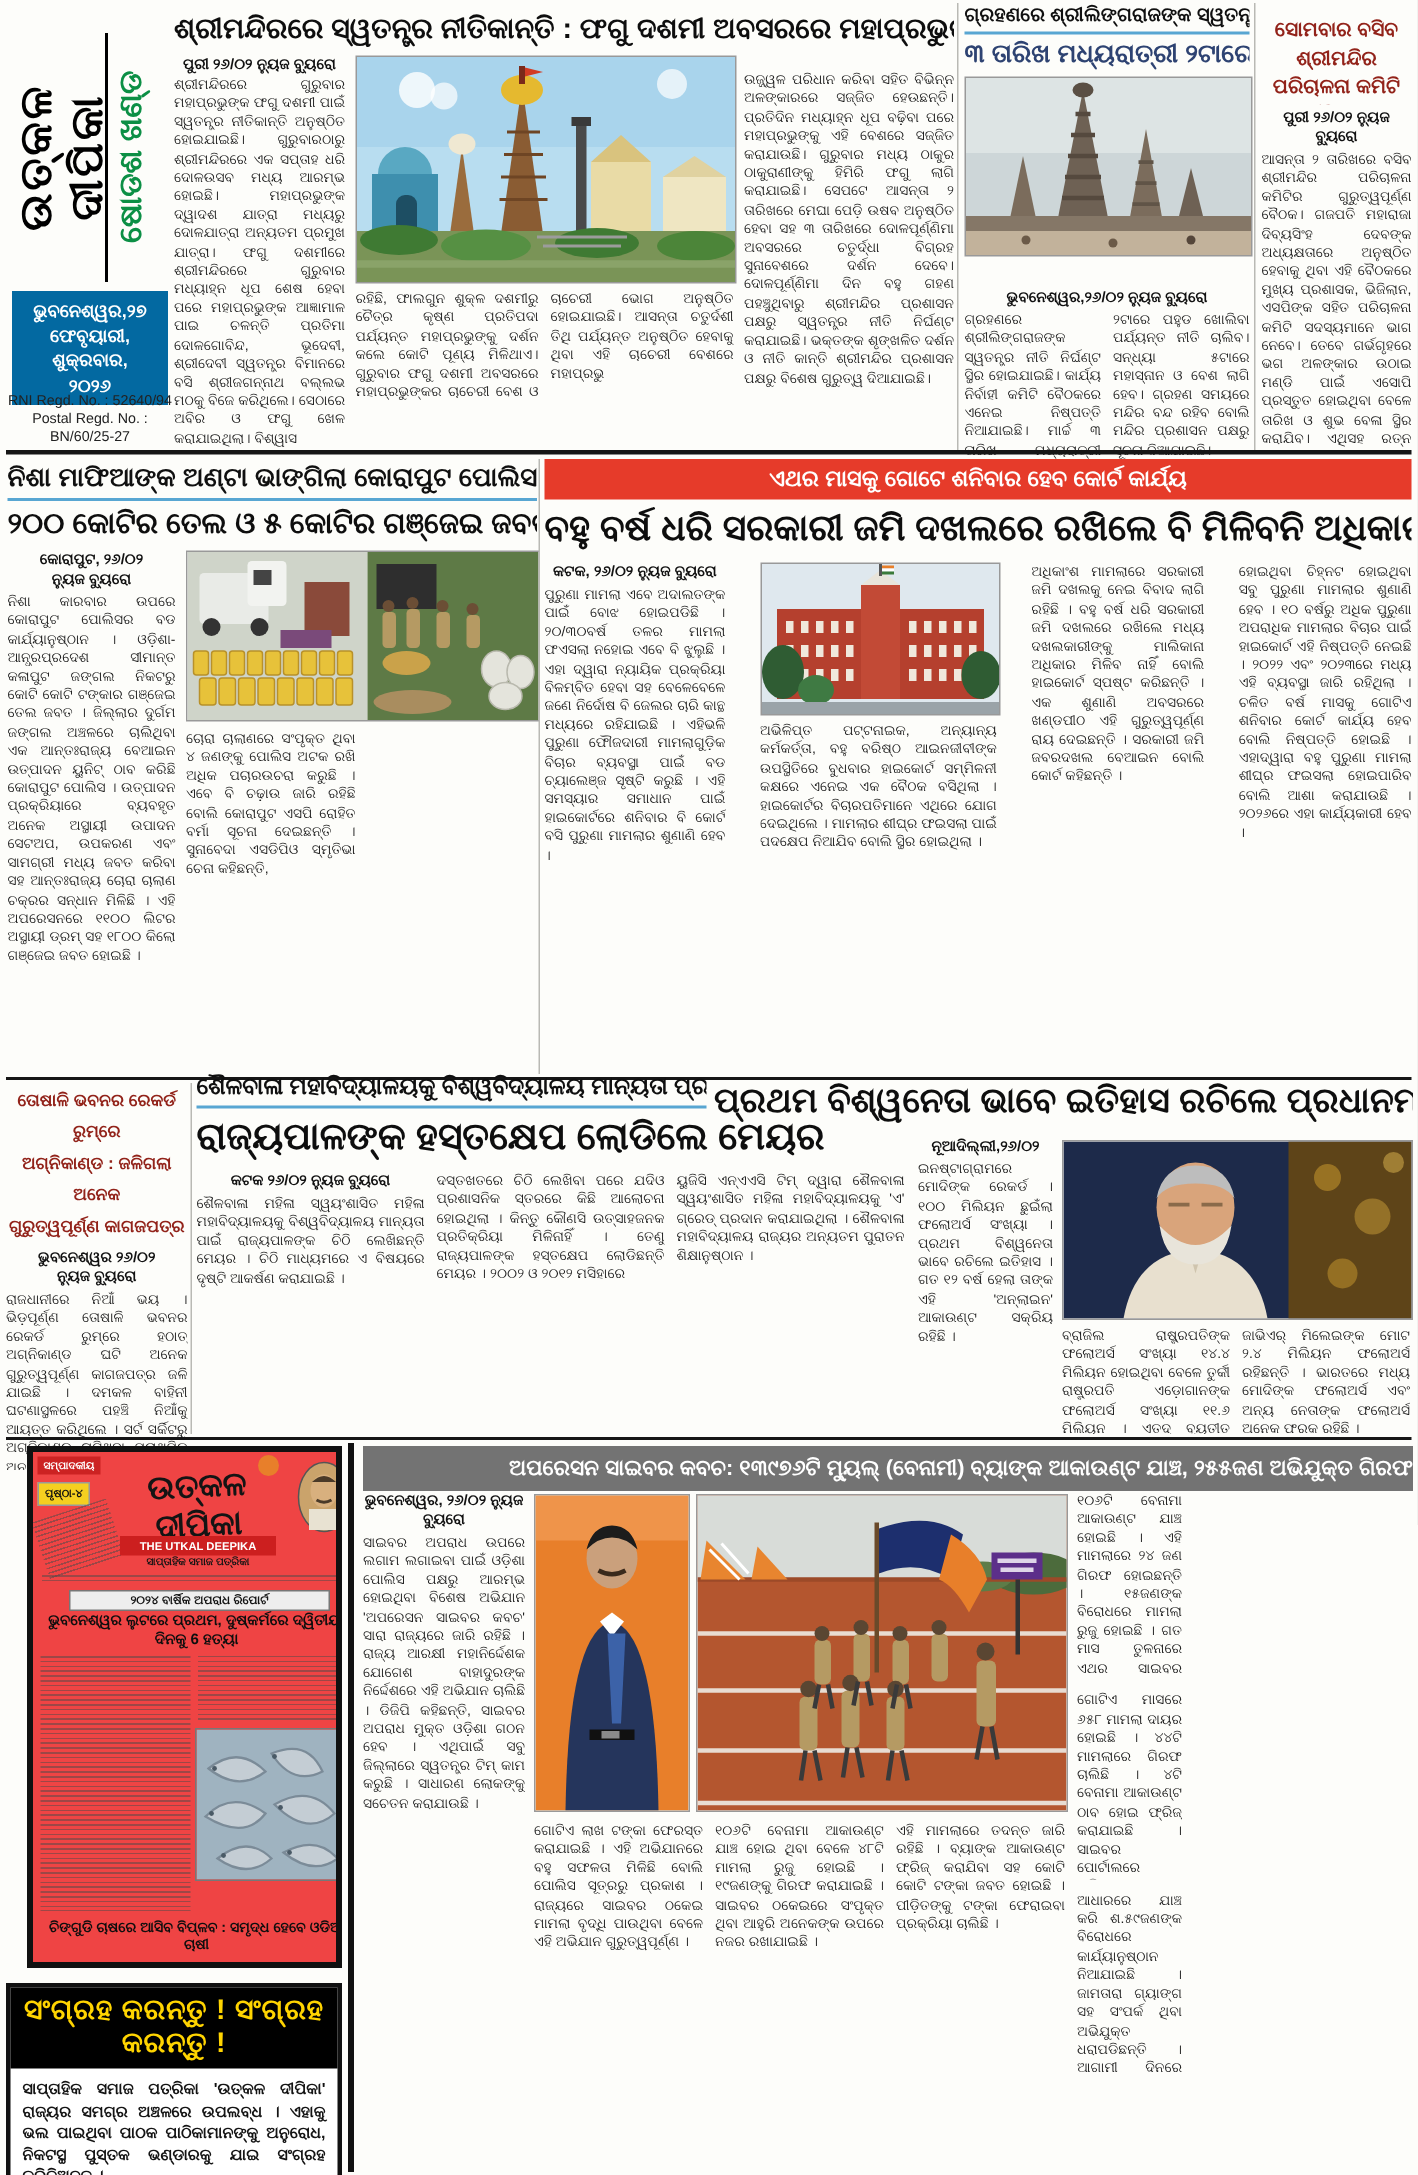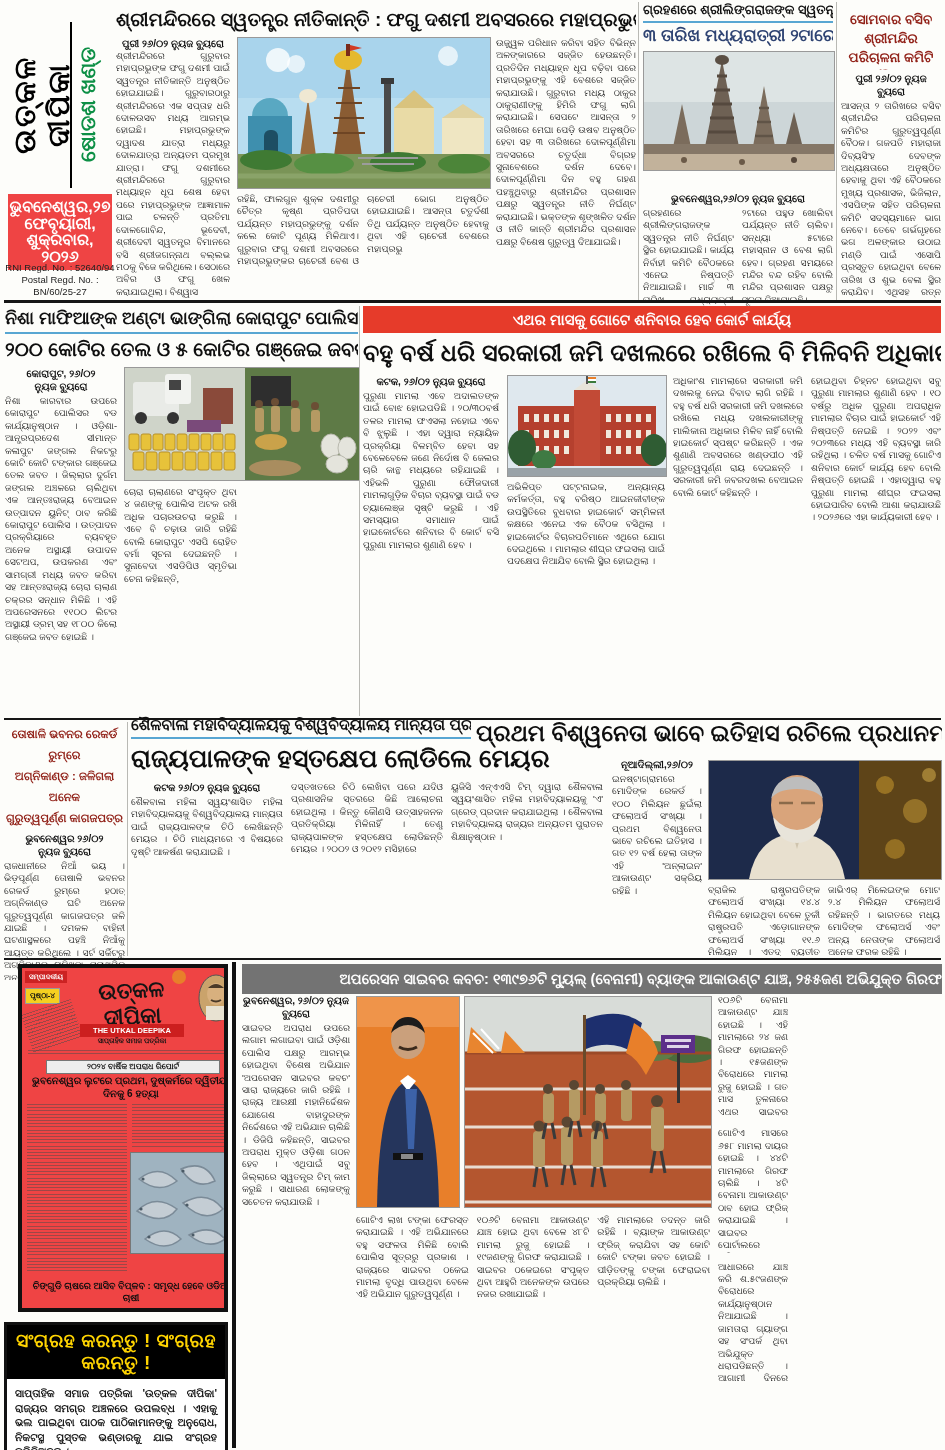--- a/index.html
+++ b/index.html
@@ -31,21 +31,21 @@
 </style>
 </head>
 <body>
 
 <div id="page">
 
   <div class="abs" style="left:8px;top:20px;width:102px;height:282px;">
     <div class="abs vert" style="left:0;top:0;width:60px;height:170px;font-family:'Liberation Serif',serif;font-weight:900;font-size:30px;letter-spacing:2px;color:#000;">ଉତ୍କଳ ଦୀପିକା</div>
     <div class="abs" style="left:62px;top:2px;width:2px;height:166px;background:#000;"></div>
     <div class="abs vert" style="left:68px;top:2px;width:32px;height:166px;font-weight:900;font-size:21px;color:#0c8f45;">ଷୋଡଶ ଖଣ୍ଡ</div>
-    <div class="abs" style="left:0;top:174px;width:102px;background:#ef4444;color:#fff;text-align:center;font-weight:bold;font-size:16px;line-height:16.5px;padding:5px 1px;">
+    <div class="abs" style="left:0;top:174px;width:102px;background:#0369a1;color:#fff;text-align:center;font-weight:bold;font-size:12px;line-height:16.5px;padding:5px 1px;">
       <div>ଭୁବନେଶ୍ୱର,୨୭</div>
       <div>ଫେବୃୟାରୀ, ଶୁକ୍ରବାର,</div>
       <div>୨୦୨୬</div>
     </div>
     <div class="abs ctr" style="left:-4px;top:242px;width:112px;font-size:9.5px;line-height:12px;color:#222;">
       <div>RNI Regd. No. : 52640/94</div>
       <div>Postal Regd. No. :</div>
       <div>BN/60/25-27</div>
     </div>
   </div>
@@ -85,21 +85,21 @@
           <ellipse cx="86" cy="126" rx="30" ry="11" fill="#569043"></ellipse>
           <ellipse cx="160" cy="124" rx="28" ry="10" fill="#3f7a33"></ellipse>
           <ellipse cx="226" cy="126" rx="26" ry="10" fill="#4c8539"></ellipse>
           <path d="M0 138 h252" stroke="#8aa369" stroke-width="5"></path>
           <path d="M120 120 h60 M124 126 h52" stroke="#9c9c9c" stroke-width="2"></path>
         </svg>
         <div class="bt cols2" style="height:100px;margin-top:4px;">
           <span>ରହିଛି, ଫାଲଗୁନ ଶୁକ୍ଳ ଦଶମୀରୁ ଚୈତ୍ର କୃଷ୍ଣ ପ୍ରତିପଦା ପର୍ଯ୍ୟନ୍ତ ମହାପ୍ରଭୁଙ୍କୁ ଦର୍ଶନ କଲେ କୋଟି ପୂଣ୍ୟ ମିଳିଥାଏ। ଗୁରୁବାର ଫଗୁ ଦଶମୀ ଅବସରରେ ମହାପ୍ରଭୁଙ୍କର ଚାଚେରୀ ବେଶ ଓ ଚାଚେରୀ ଭୋଗ ଅନୁଷ୍ଠିତ ହୋଇଯାଇଛି। ଆସନ୍ତା ଚତୁର୍ଦଶୀ ତିଥି ପର୍ଯ୍ୟନ୍ତ ଅନୁଷ୍ଠିତ ହେବାକୁ ଥିବା ଏହି ଚାଚେରୀ ବେଶରେ ମହାପ୍ରଭୁ</span>
         </div>
       </div>
-      <div style="width:140px;">
+      <div style="width:140px;margin-top:10px;">
         <div class="bt" style="height:262px;">ଉଜ୍ଜ୍ୱଳ ପରିଧାନ କରିବା ସହିତ ବିଭିନ୍ନ ଅଳଙ୍କାରରେ ସଜ୍ଜିତ ହେଉଛନ୍ତି। ପ୍ରତିଦିନ ମଧ୍ୟାହ୍ନ ଧୂପ ବଢ଼ିବା ପରେ ମହାପ୍ରଭୁଙ୍କୁ ଏହି ବେଶରେ ସଜ୍ଜିତ କରାଯାଉଛି। ଗୁରୁବାର ମଧ୍ୟ ଠାକୁର ଠାକୁରାଣୀଙ୍କୁ ହିମିରି ଫଗୁ ଲାଗି କରାଯାଇଛି। ସେପଟେ ଆସନ୍ତା ୨ ତାରିଖରେ ମେଘା ପେଡ଼ି ଉଷବ ଅନୁଷ୍ଠିତ ହେବା ସହ ୩ ତାରିଖରେ ଦୋଳପୂର୍ଣ୍ଣିମା ଅବସରରେ ଚତୁର୍ଦ୍ଧା ବିଗ୍ରହ ସୁନାବେଶରେ ଦର୍ଶନ ଦେବେ। ଦୋଳପୂର୍ଣ୍ଣିମା ଦିନ ବହୁ ଗହଣ ପହଞ୍ଚୁଥିବାରୁ ଶ୍ରୀମନ୍ଦିର ପ୍ରଶାସନ ପକ୍ଷରୁ ସ୍ୱତନ୍ତ୍ର ନୀତି ନିର୍ଘଣ୍ଟ କରାଯାଇଛି। ଭକ୍ତଙ୍କ ଶୃଙ୍ଖଳିତ ଦର୍ଶନ ଓ ନୀତି କାନ୍ତି ଶ୍ରୀମନ୍ଦିର ପ୍ରଶାସନ ପକ୍ଷରୁ ବିଶେଷ ଗୁରୁତ୍ୱ ଦିଆଯାଇଛି।</div>
       </div>
     </div>
   </div>
 
   <div class="abs vrule" style="left:638px;top:2px;height:298px;"></div>
 
   <div class="abs" style="left:643px;top:2px;width:190px;height:298px;">
     <div class="kick nw ctr" style="font-size:13px;">ଗ୍ରହଣରେ ଶ୍ରୀଲିଙ୍ଗରାଜଙ୍କ ସ୍ୱତନ୍ତ୍ର ନୀତି ନିର୍ଘଣ୍ଟ</div>
     <div class="hl bluehl nw ctr" style="font-size:17px;line-height:26px;color:#2e4372;">୩ ତାରିଖ ମଧ୍ୟରାତ୍ରୀ ୨ଟାରେ ପହୁଡ ଖୋଲିବ</div>
@@ -200,21 +200,21 @@
         </div>
       </div>
     </div>
   </div>
 
   <div class="abs vrule" style="left:359px;top:306px;height:410px;"></div>
 
   <div class="abs" style="left:363px;top:306px;width:578px;height:410px;">
     <div class="redband nw" style="height:27px;line-height:27px;font-size:15px;">ଏଥର ମାସକୁ ଗୋଟେ ଶନିବାର ହେବ କୋର୍ଟ କାର୍ଯ୍ୟ</div>
     <div class="hl nw" style="font-size:24px;line-height:40px;height:40px;text-align:center;">ବହୁ ବର୍ଷ ଧରି ସରକାରୀ ଜମି ଦଖଲରେ ରଖିଲେ ବି ମିଳିବନି ଅଧିକାର : ହାଇକୋର୍ଟ</div>
-    <div style="display:flex;gap:8px;margin-top:2px;">
+    <div style="display:flex;gap:23px;margin-top:2px;">
       <div style="width:136px;">
         <div class="by">କଟକ, ୨୬/୦୨ ନ୍ୟୁଜ ବ୍ୟୁରୋ</div>
         <div class="bt" style="height:318px;margin-top:2px;">ପୁରୁଣା ମାମଲା ଏବେ ଅଦାଲତଙ୍କ ପାଇଁ ବୋଝ ହୋଇପଡିଛି । ୨୦/୩୦ବର୍ଷ ତଳର ମାମଲା ଫଏସଲା ନହୋଇ ଏବେ ବି ଝୁଲୁଛି । ଏହା ଦ୍ୱାରା ନ୍ୟାୟିକ ପ୍ରକ୍ରିୟା ବିଳମ୍ବିତ ହେବା ସହ ବେଳେବେଳେ ଜଣେ ନିର୍ଦୋଷ ବି ଜେଲର ଚାରି କାନ୍ଥ ମଧ୍ୟରେ ରହିଯାଇଛି । ଏହିଭଳି ପୁରୁଣା ଫୌଜଦାରୀ ମାମଲାଗୁଡ଼ିକ ବିଚାର ବ୍ୟବସ୍ଥା ପାଇଁ ବଡ ଚ୍ୟାଲେଞ୍ଜ ସୃଷ୍ଟି କରୁଛି । ଏହି ସମସ୍ୟାର ସମାଧାନ ପାଇଁ ହାଇକୋର୍ଟରେ ଶନିବାର ବି କୋର୍ଟ ବସି ପୁରୁଣା ମାମଲାର ଶୁଣାଣି ହେବ ।</div>
       </div>
       <div style="width:158px;">
         <svg width="158" height="100" viewBox="0 0 158 100" style="border:1px solid #999;">
           <rect width="158" height="100" fill="#dfe8ee"></rect>
           <rect x="10" y="30" width="138" height="60" fill="#b5402e"></rect>
           <rect x="66" y="14" width="26" height="76" fill="#c24a36"></rect>
           <path d="M66 14 l13 -10 l13 10 Z" fill="#e8e4da"></path>

